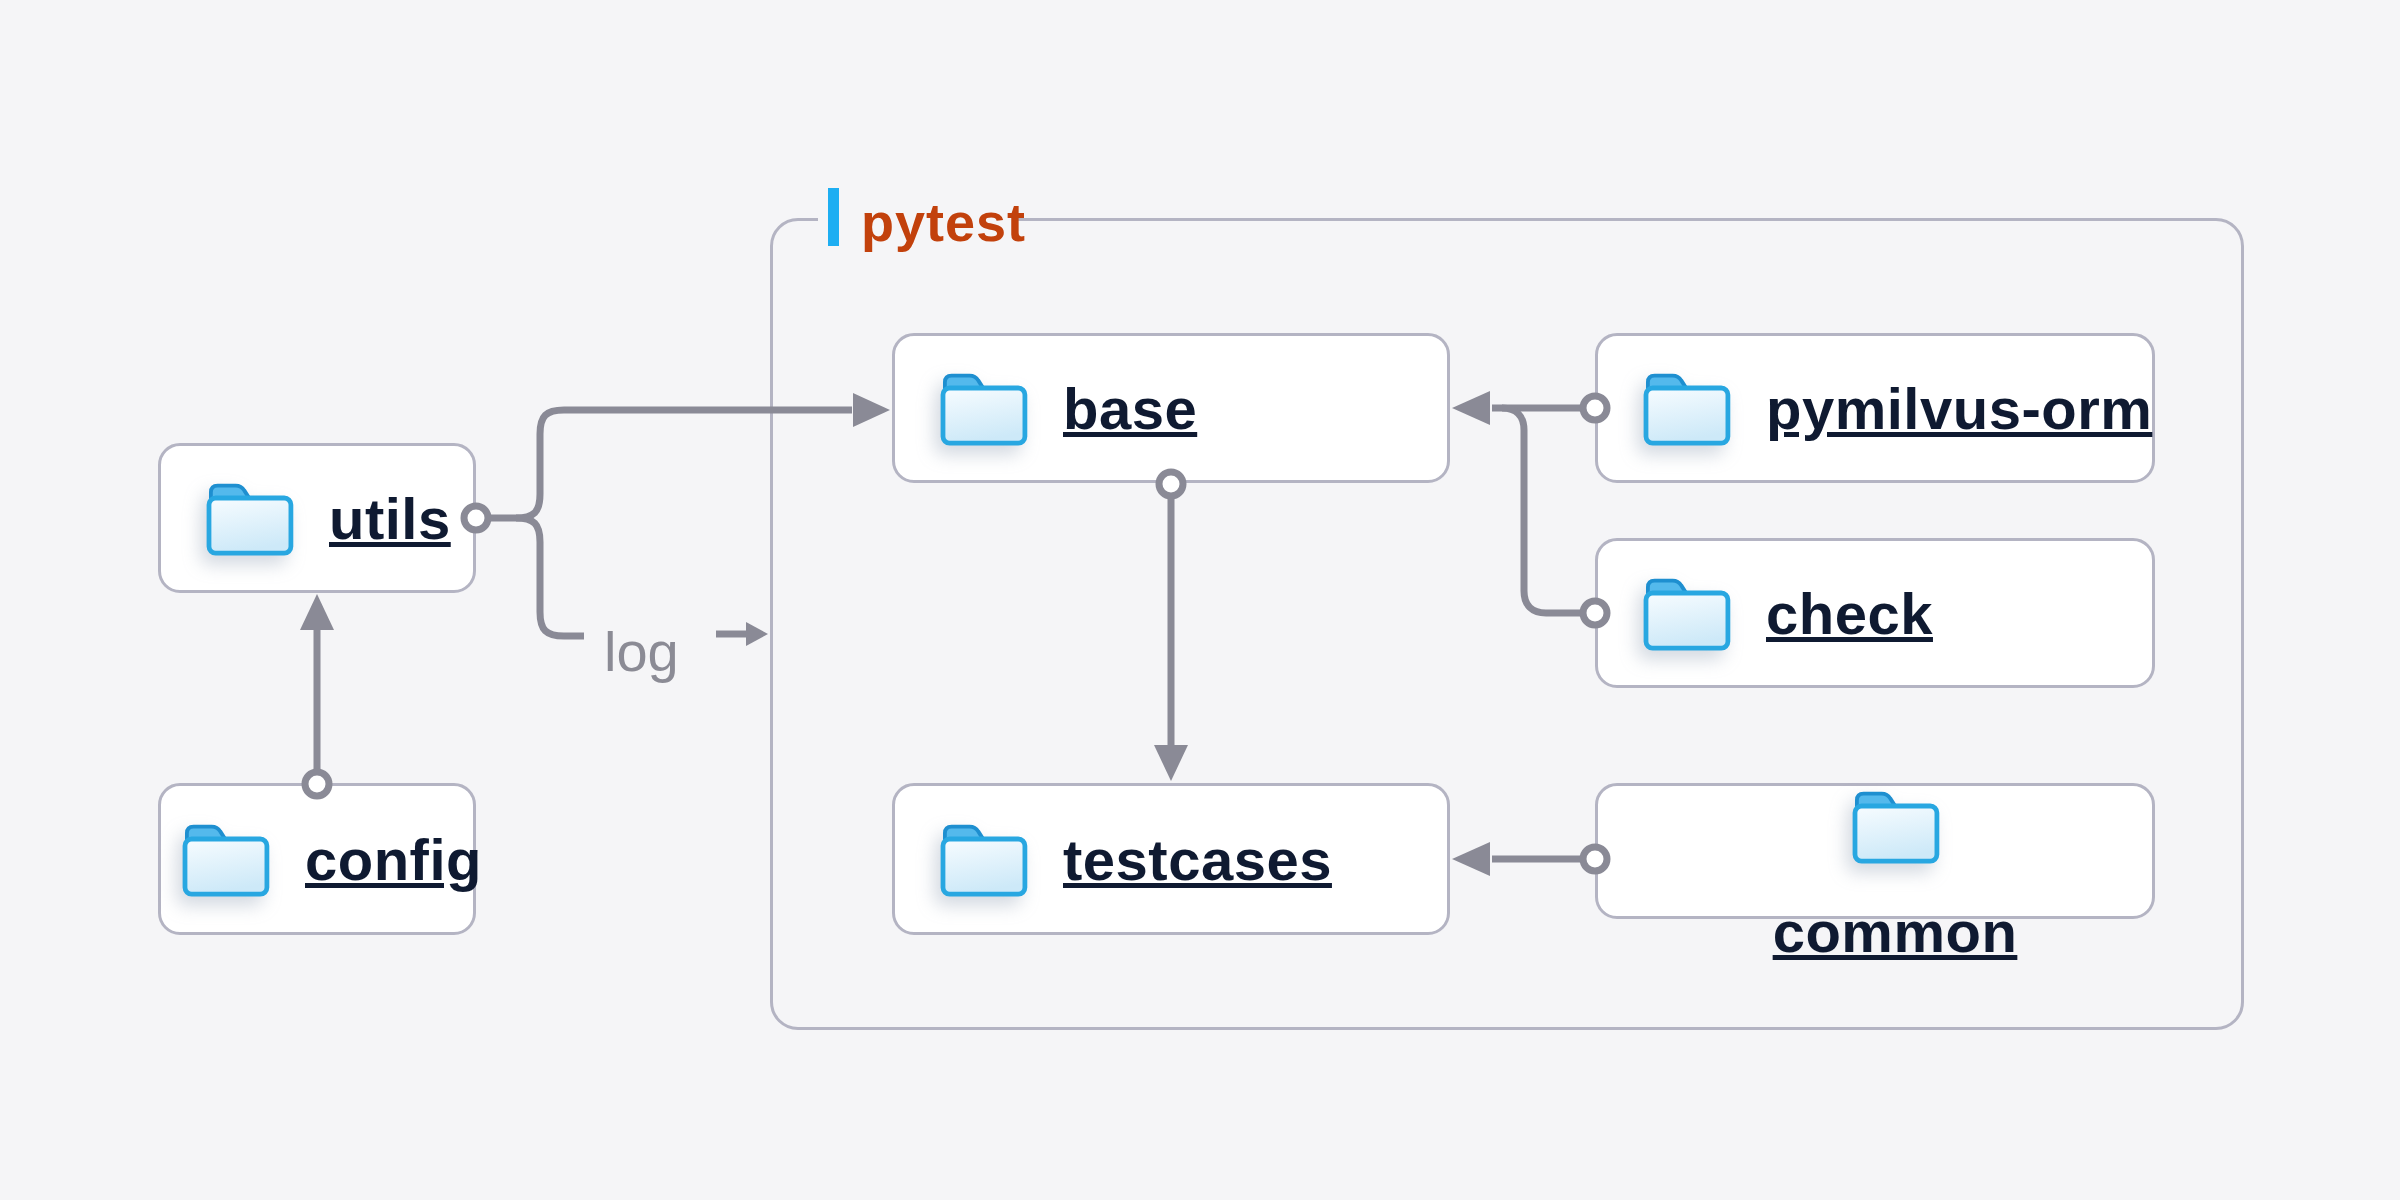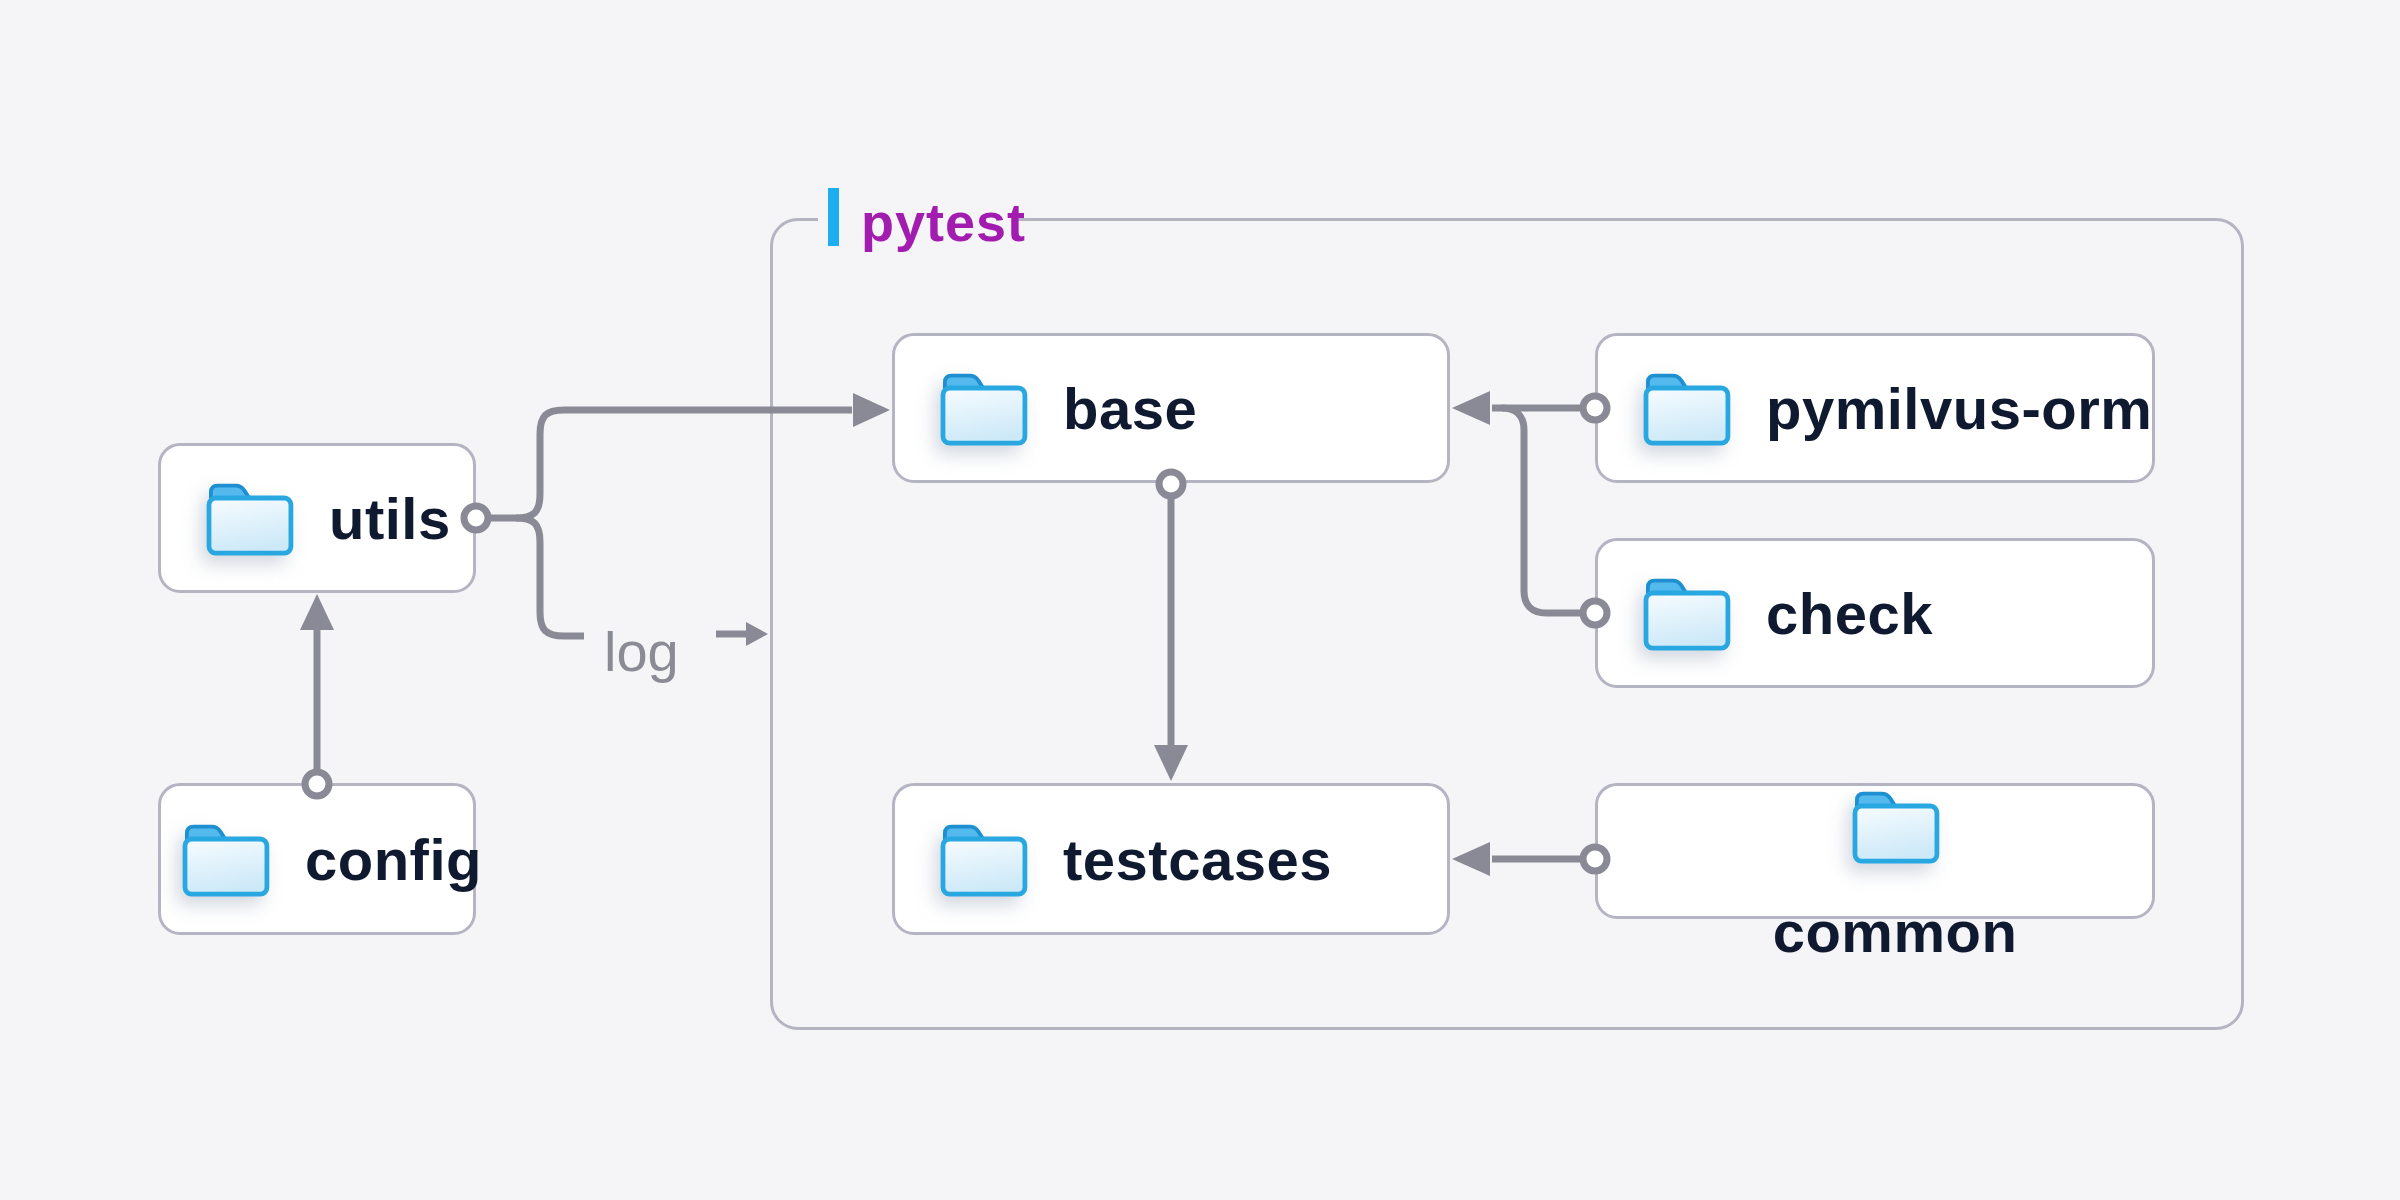--- a/index.html
+++ b/index.html
@@ -5,26 +5,26 @@
   html,body{margin:0;padding:0;}
   body{background:#f5f5f7;font-family:"Liberation Sans",sans-serif;}
   .canvas{position:relative;width:2400px;height:1200px;background:#f5f5f7;overflow:hidden;}
 
   
   .container-box{position:absolute;left:770px;top:218px;width:1474px;height:812px;
     border:3px solid #b4b4c3;border-radius:28px;box-sizing:border-box;background:transparent;}
   .label-mask{position:absolute;left:818px;top:209px;width:200px;height:18px;background:#f5f5f7;}
   .accent-bar{position:absolute;left:828px;top:188px;width:11px;height:58px;background:#1daef2;}
   .container-title{position:absolute;left:861px;top:191px;font-size:54px;font-weight:600;
-    color:#a21caf;letter-spacing:1px;}
+    color:#c2410c;letter-spacing:1px;}
 
   
   .node{position:absolute;background:#ffffff;border:3px solid #b4b4c3;border-radius:22px;
     box-sizing:border-box;display:flex;align-items:center;padding-left:40px;gap:32px;}
-  .node .label{font-size:58px;font-weight:700;color:#0f1a31;letter-spacing:0.5px;white-space:nowrap;}
+  .node .label{font-size:58px;font-weight:700;color:#0f1a31;letter-spacing:0.5px;white-space:nowrap;text-decoration:underline;}
   .folder{width:96px;height:80px;flex:0 0 auto;
     filter:drop-shadow(-6px 9px 9px rgba(110,130,155,0.30));}
 
   
   .log-label{position:absolute;left:604px;top:600px;height:68px;line-height:68px;
     font-size:56px;font-weight:500;color:#8b8b95;margin-top:18px;}
 
   
   .wires{position:absolute;left:0;top:0;width:2400px;height:1200px;pointer-events:none;}
   .wires path,.wires line{stroke:#8a8a96;stroke-width:7;fill:none;}

